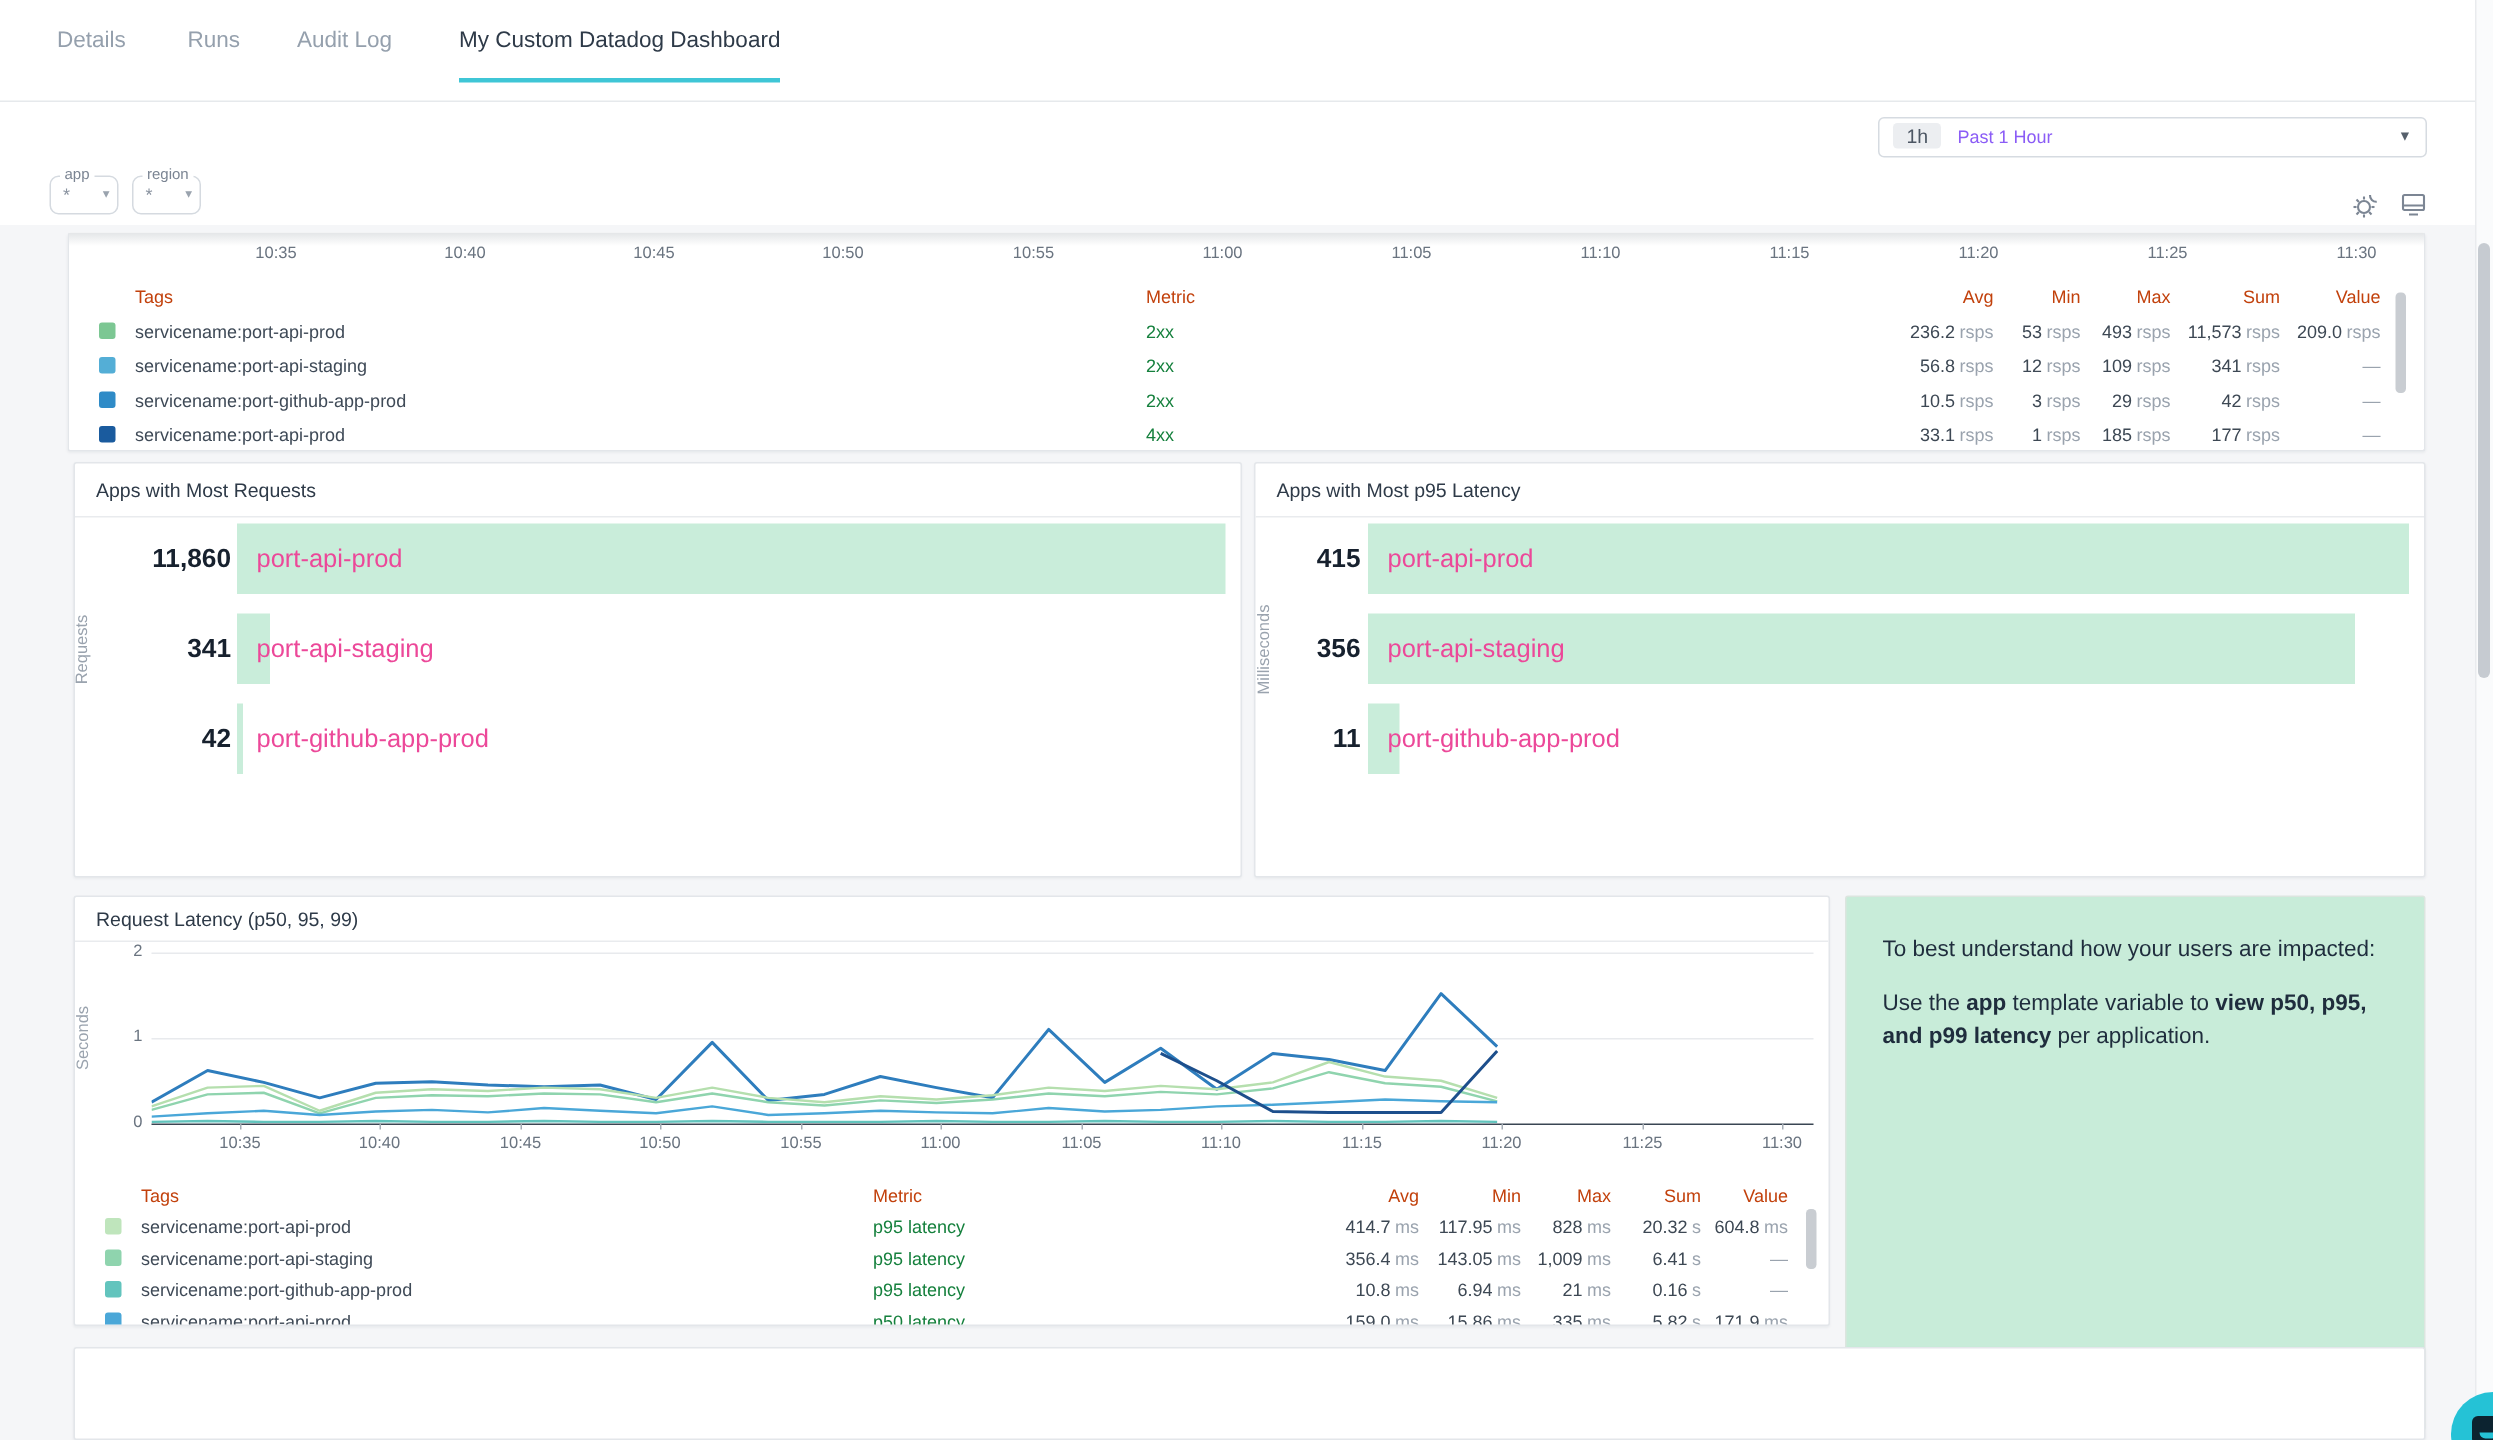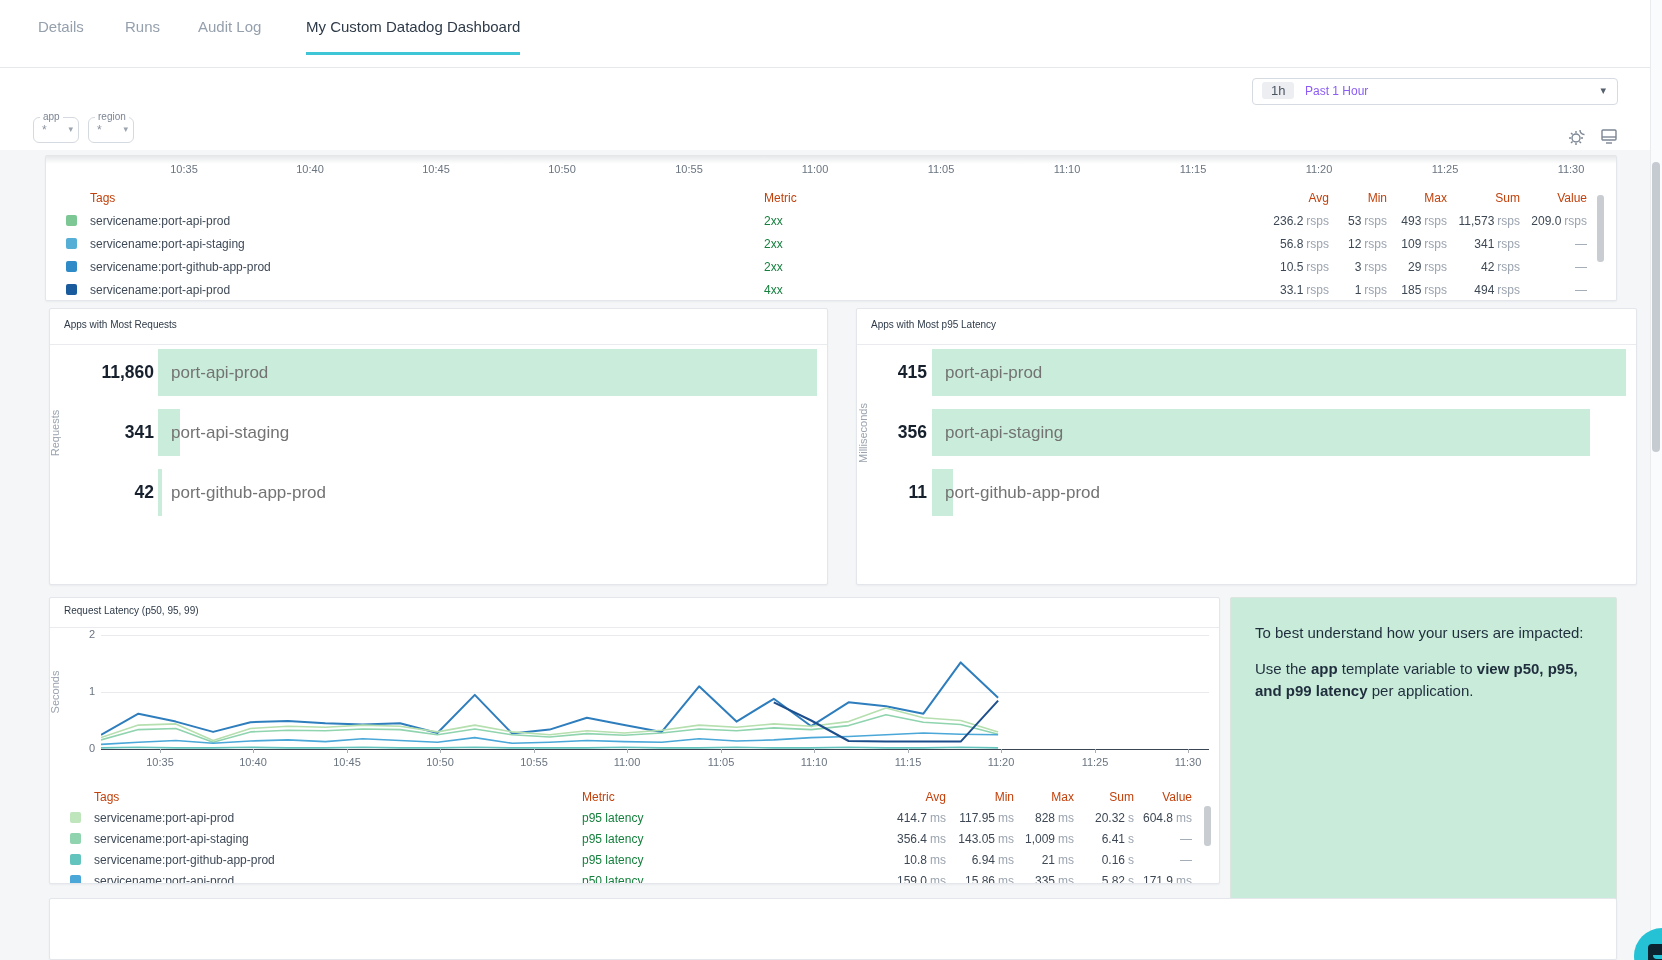--- a/index.html
+++ b/index.html
@@ -19,39 +19,39 @@
   .tvar .tv-caret { position:absolute; right:5px; top:6px; font-size:9px; color:#9aa3ae; }
   .timepicker { position:absolute; left:1252px; top:78px; width:366px; height:27px; border:1px solid #d6dbe1; border-radius:4px; background:#fff; cursor:pointer; }
   .timepicker .chip { position:absolute; left:9px; top:3px; padding:1px 9px; background:#eceef1; border-radius:3px; font-size:13px; color:#4c5663; }
   .timepicker .tp-label { position:absolute; left:52px; top:5px; font-size:12px; color:#8b5cf6; }
   .timepicker .tp-caret { position:absolute; right:11px; top:5px; font-size:11px; color:#56606c; }
   .hdr-icon { position:absolute; cursor:pointer; }
 
   
   .content-bg { position:absolute; left:0; top:150px; width:1662px; height:810px; background:#f5f6f8; }
   .card { position:absolute; background:#fff; border:1px solid #e3e6ea; border-radius:2px; box-shadow:0 1px 2px rgba(20,40,60,.05); }
-  .card-title { position:absolute; left:14px; top:10px; font-size:10px; color:#2e3a48; }
+  .card-title { position:absolute; left:14px; top:10px; font-size:13px; color:#2e3a48; }
   .card-hdr { position:absolute; left:0; top:0; right:0; height:36px; border-bottom:1px solid #e9ebee; }
 
   
   .lt-colhdr { position:absolute; font-size:12px; font-weight:normal; color:#c2410c; }
   .lt-row { position:absolute; left:0; right:0; height:16px; font-size:12px; cursor:pointer; }
   .swatch { position:absolute; left:20px; top:2px; width:11px; height:11px; border-radius:2px; }
   .lt-tag { position:absolute; left:44px; top:1px; color:#3f4a57; }
   .lt-metric { position:absolute; top:1px; color:#15803d; }
   .cell { position:absolute; top:1px; text-align:right; white-space:nowrap; }
   .cell .n { color:#3d4854; }
   .cell .u { color:#9aa3ae; margin-left:3px; }
   .vscroll { position:absolute; width:7px; background:#c9cdd2; border-radius:3px; }
 
   
   .tl-row { position:absolute; height:47px; cursor:pointer; }
   .tl-val { position:absolute; top:0; width:95px; text-align:right; font-size:17.5px; font-weight:bold; color:#17212e; line-height:47px; }
   .tl-bar { position:absolute; top:0; height:47px; background:#c9edda; }
-  .tl-label { position:absolute; top:0; font-size:17px; color:#737373; line-height:47px; white-space:nowrap; }
+  .tl-label { position:absolute; top:0; font-size:17px; color:#ec4899; line-height:47px; white-space:nowrap; }
   .axis-rot { position:absolute; font-size:11px; color:#9aa3ae; transform:rotate(-90deg); transform-origin:center; white-space:nowrap; }
 
   
   .gridline { position:absolute; left:51px; width:1108px; height:1px; background:#e8eaed; }
   .gridline.zero { background:#3a4653; }
   .ylab { position:absolute; width:30px; text-align:right; font-size:11px; color:#6a7480; }
   .xtickmark { position:absolute; width:1px; height:4px; background:#a6adb5; }
   .xlab { position:absolute; font-size:11px; color:#6a7480; transform:translateX(-50%); white-space:nowrap; }
 
   
@@ -174,21 +174,21 @@
       <span class="cell" style="right:96px"><span class="n">42</span><span class="u">rsps</span></span>
       <span class="cell" style="right:29px"><span class="n"></span><span class="u">—</span></span>
     </div>
     <div class="lt-row" style="top:127px">
       <span class="swatch" style="background: rgb(26, 91, 158);"></span>
       <span class="lt-tag">servicename:port-api-prod</span>
       <span class="lt-metric" style="left:718px">4xx</span>
       <span class="cell" style="right:287px"><span class="n">33.1</span><span class="u">rsps</span></span>
       <span class="cell" style="right:229px"><span class="n">1</span><span class="u">rsps</span></span>
       <span class="cell" style="right:169px"><span class="n">185</span><span class="u">rsps</span></span>
-      <span class="cell" style="right:96px"><span class="n">494</span><span class="u">rsps</span></span>
+      <span class="cell" style="right:96px"><span class="n">177</span><span class="u">rsps</span></span>
       <span class="cell" style="right:29px"><span class="n"></span><span class="u">—</span></span>
     </div>
     <div class="vscroll" style="right:12px; top:40px; height:67px"></div>
   </div>
 
   <div class="card" style="left:49px; top:308px; width:779px; height:277px">
     <div class="card-hdr">
       <span class="card-title">Apps with Most Requests</span>
     </div>
     <span class="axis-rot" style="left:-18px; top:118px">Requests</span>
@@ -202,21 +202,21 @@
       <div class="tl-bar" style="left: 108px; max-width: 659px; width: 2.9%;"></div>
       <span class="tl-label" style="left:121px">port-api-staging</span>
     </div>
     <div class="tl-row" style="left:0; top:160px; right:12px">
       <span class="tl-val" style="left:9px">42</span>
       <div class="tl-bar" style="left: 108px; max-width: 659px; width: 0.5%;"></div>
       <span class="tl-label" style="left:121px">port-github-app-prod</span>
     </div>
   </div>
 
-  <div class="card" style="left:856px; top:308px; width:781px; height:277px">
+  <div class="card" style="left:836px; top:308px; width:781px; height:277px">
     <div class="card-hdr">
       <span class="card-title">Apps with Most p95 Latency</span>
     </div>
     <span class="axis-rot" style="left:-24px; top:118px">Milliseconds</span>
     <div class="tl-row" style="left:0; top:40px; right:12px">
       <span class="tl-val" style="left:-25px">415</span>
       <div class="tl-bar" style="left: 75px; max-width: 694px; width: 100%;"></div>
       <span class="tl-label" style="left:88px">port-api-prod</span>
     </div>
     <div class="tl-row" style="left:0; top:100px; right:12px">

